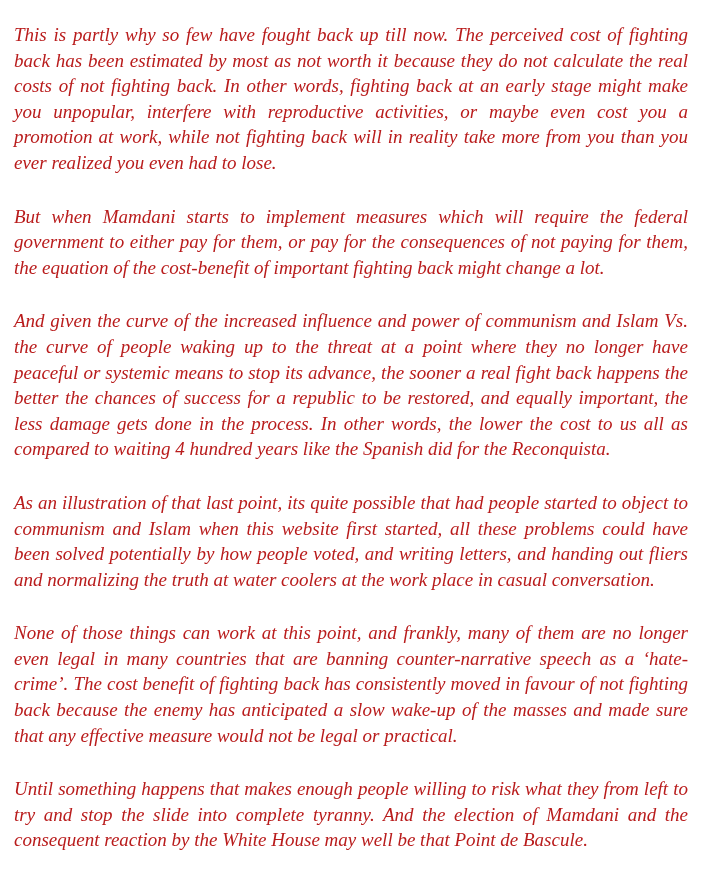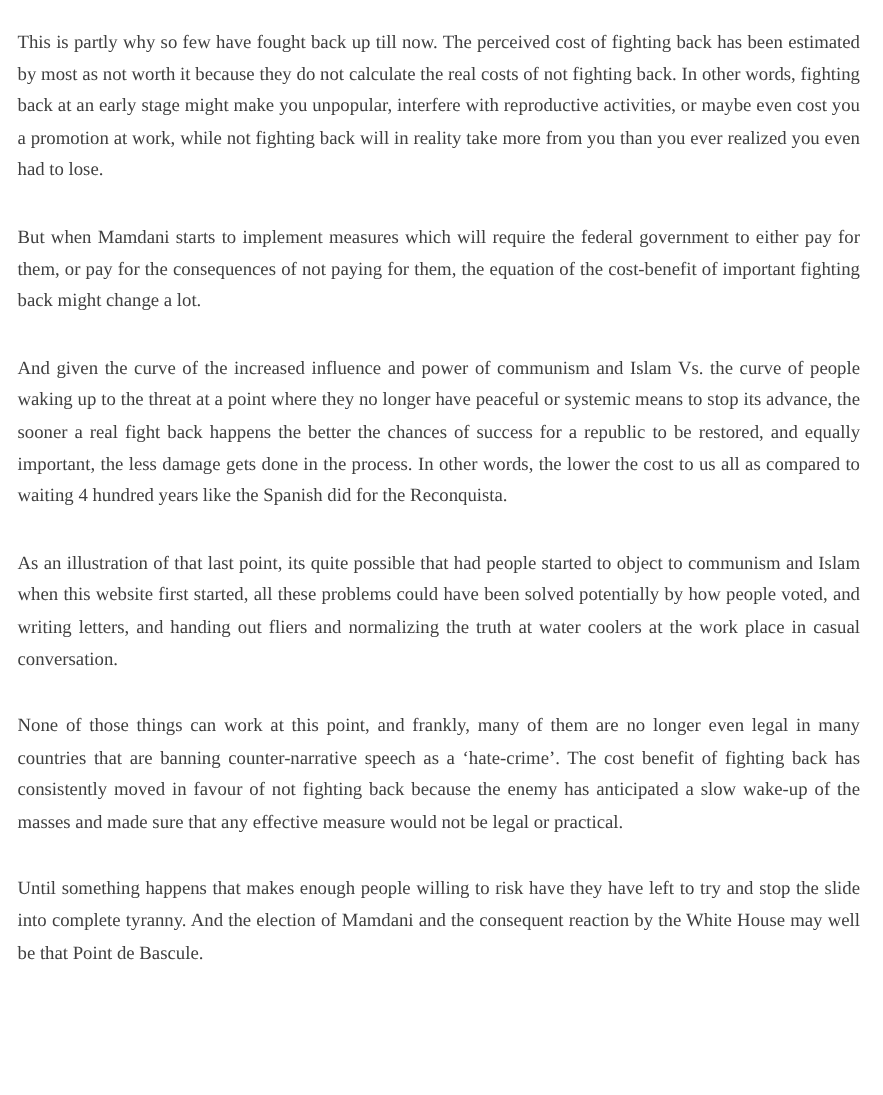--- a/index.html
+++ b/index.html
@@ -12,36 +12,37 @@
     min-height: 876px;
     font-family: "Liberation Serif", serif;
     color: #2b2b2b;
   }
   .article {
     padding: 22px 18px 20px 14px;
     box-sizing: border-box;
   }
   .para {
     font-family: "Liberation Serif", serif;
-    font-size: 15px;
+    font-size: 19px;
     line-height: 25.6px;
-    color: #404040;
+    color: #b91c1c;
     text-align: justify;
     text-justify: inter-word;
     margin: 0 0 28px 0;
     hyphens: auto;
+    font-style: italic;
     -webkit-hyphens: auto;
   }
   .para:last-child {
     margin-bottom: 0;
   }
 </style>
 </head>
 <body>
 
 <div class="article">
   <p class="para">This is partly why so few have fought back up till now. The perceived cost of fighting back has been estimated by most as not worth it because they do not calculate the real costs of not fighting back. In other words, fighting back at an early stage might make you unpopular, interfere with reproductive activities, or maybe even cost you a promotion at work, while not fighting back will in reality take more from you than you ever realized you even had to lose.</p>
   <p class="para">But when Mamdani starts to implement measures which will require the federal government to either pay for them, or pay for the consequences of not paying for them, the equation of the cost-benefit of important fighting back might change a lot.</p>
   <p class="para">And given the curve of the increased influence and power of communism and Islam Vs. the curve of people waking up to the threat at a point where they no longer have peaceful or systemic means to stop its advance, the sooner a real fight back happens the better the chances of success for a republic to be restored, and equally important, the less damage gets done in the process. In other words, the lower the cost to us all as compared to waiting 4 hundred years like the Spanish did for the Reconquista.</p>
   <p class="para">As an illustration of that last point, its quite possible that had people started to object to communism and Islam when this website first started, all these problems could have been solved potentially by how people voted, and writing letters, and handing out fliers and normalizing the truth at water coolers at the work place in casual conversation.</p>
   <p class="para">None of those things can work at this point, and frankly, many of them are no longer even legal in many countries that are banning counter-narrative speech as a ‘hate-crime’. The cost benefit of fighting back has consistently moved in favour of not fighting back because the enemy has anticipated a slow wake-up of the masses and made sure that any effective measure would not be legal or practical.</p>
-  <p class="para">Until something happens that makes enough people willing to risk have they have left to try and stop the slide into complete tyranny. And the election of Mamdani and the consequent reaction by the White House may well be that Point de Bascule.</p>
+  <p class="para">Until something happens that makes enough people willing to risk what they from left to try and stop the slide into complete tyranny. And the election of Mamdani and the consequent reaction by the White House may well be that Point de Bascule.</p>
 </div>
 
 </body></html>

